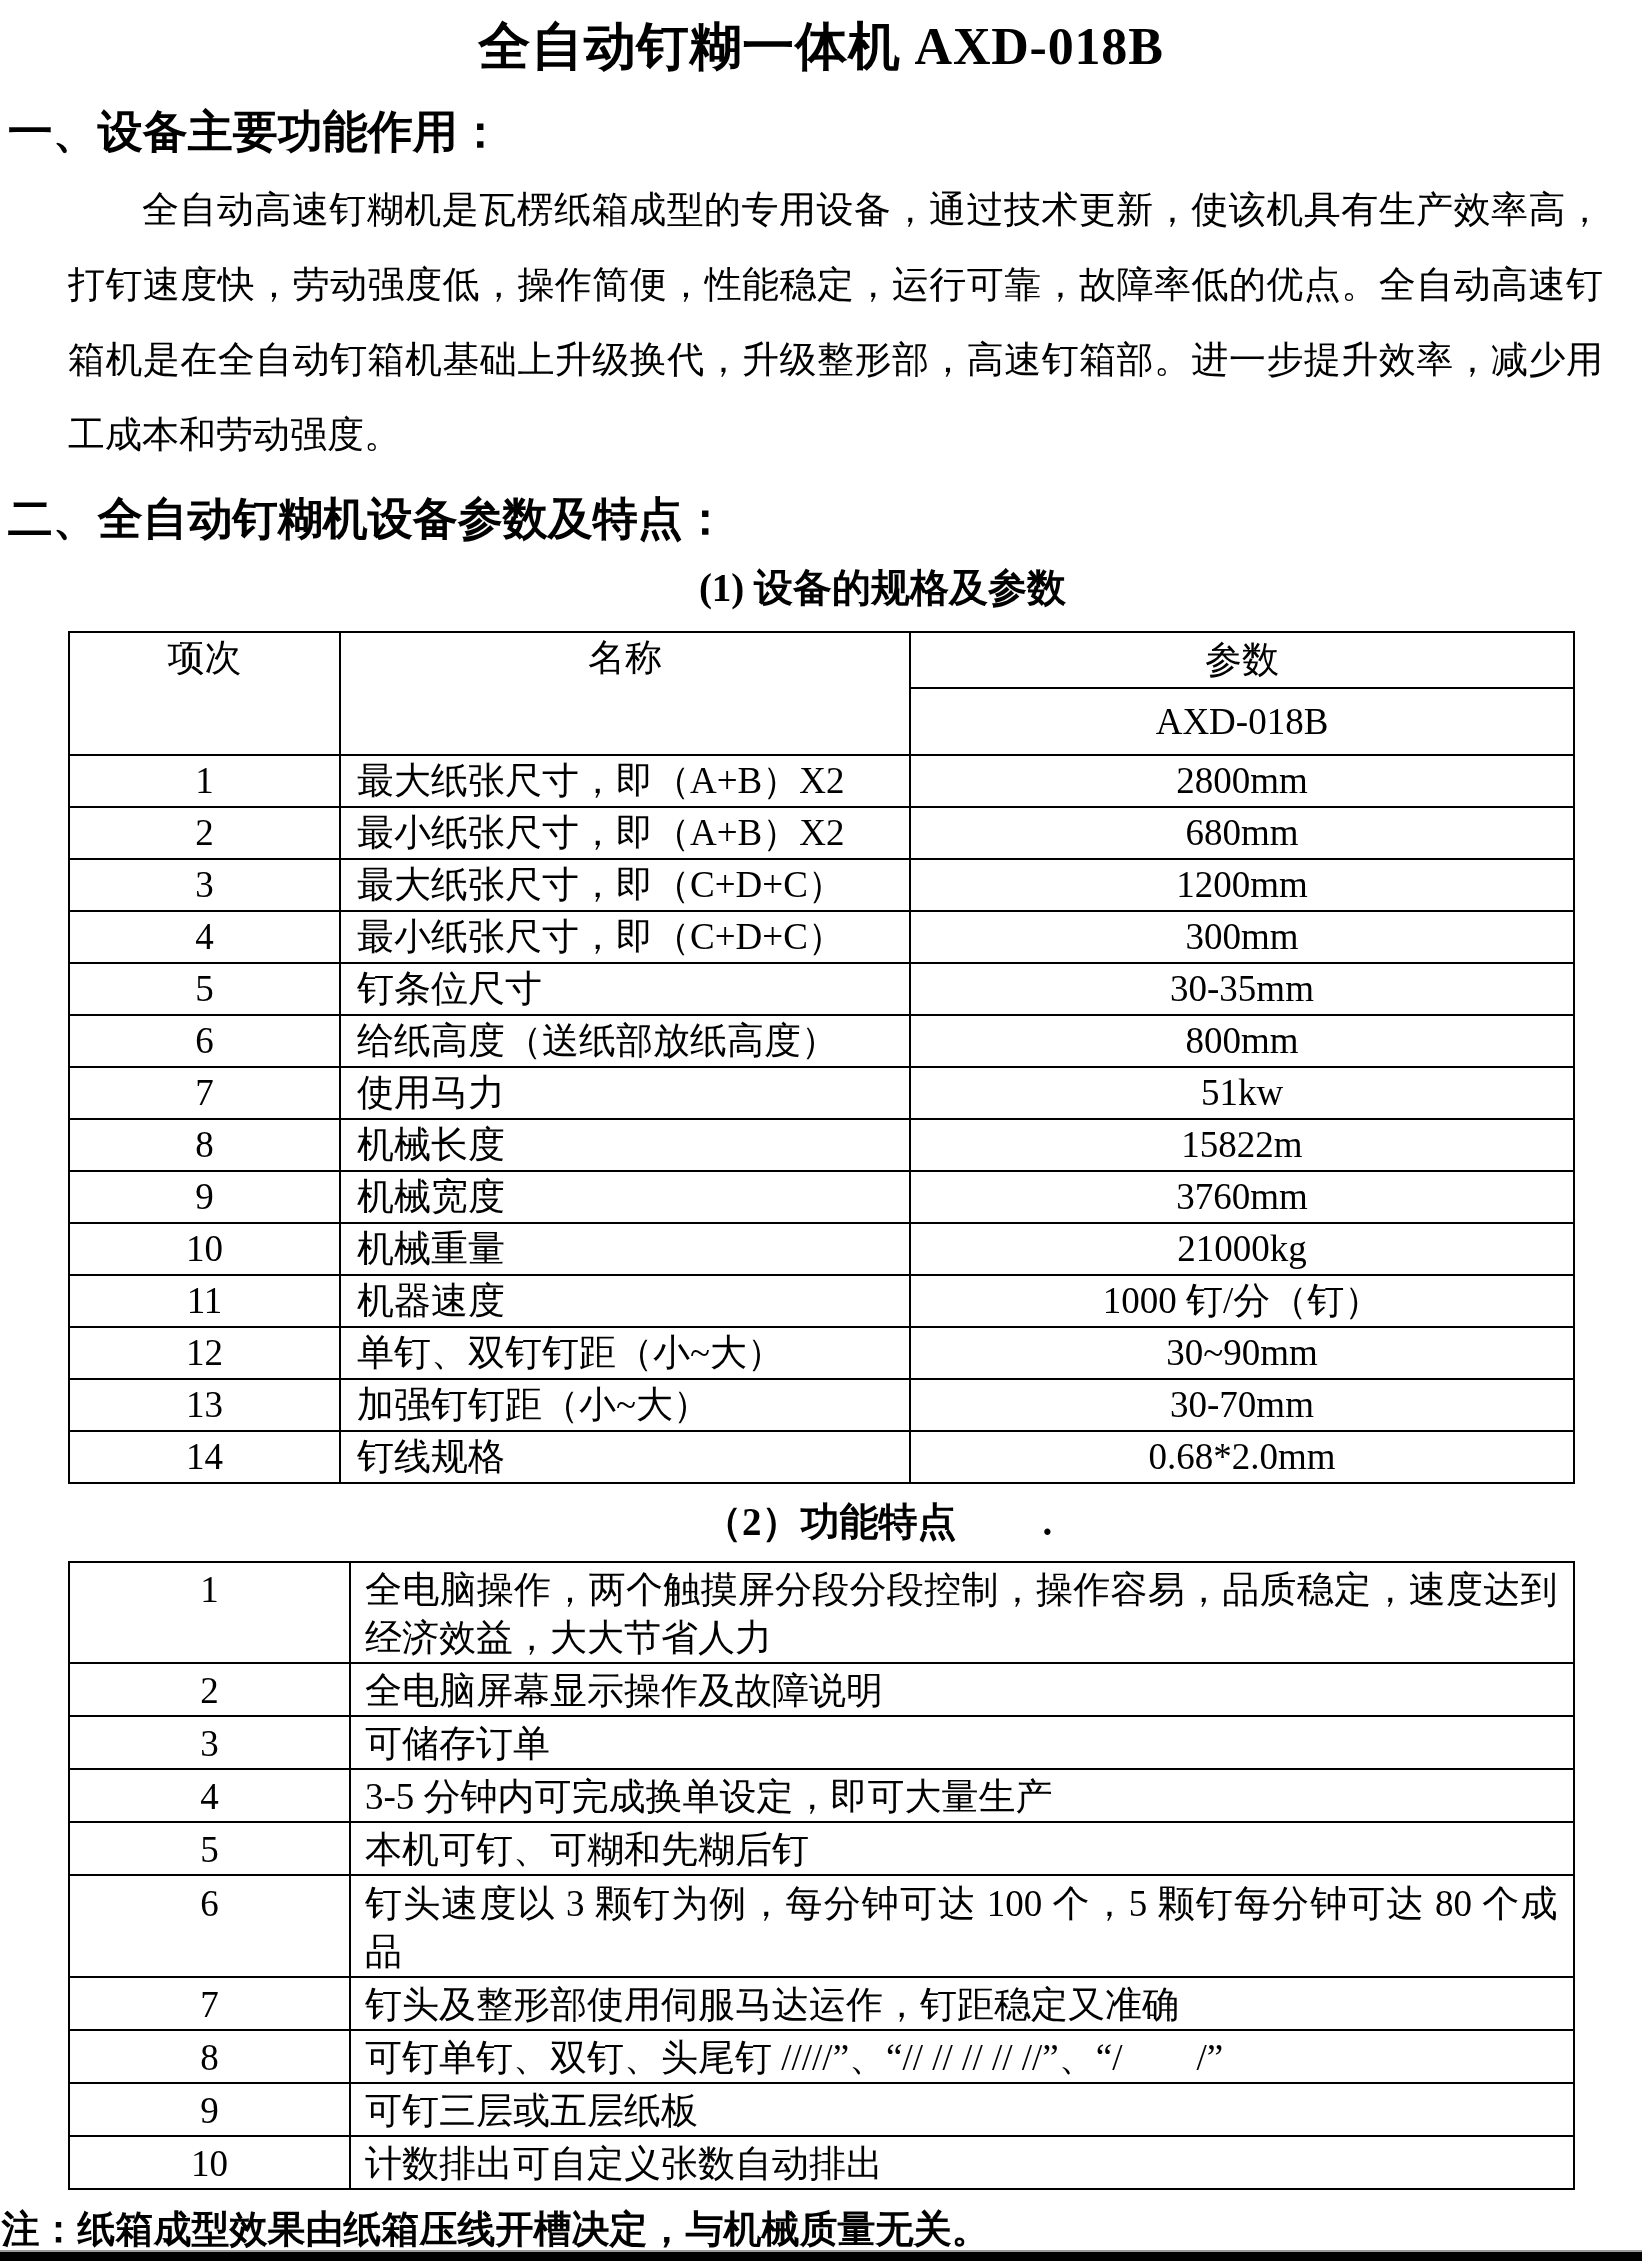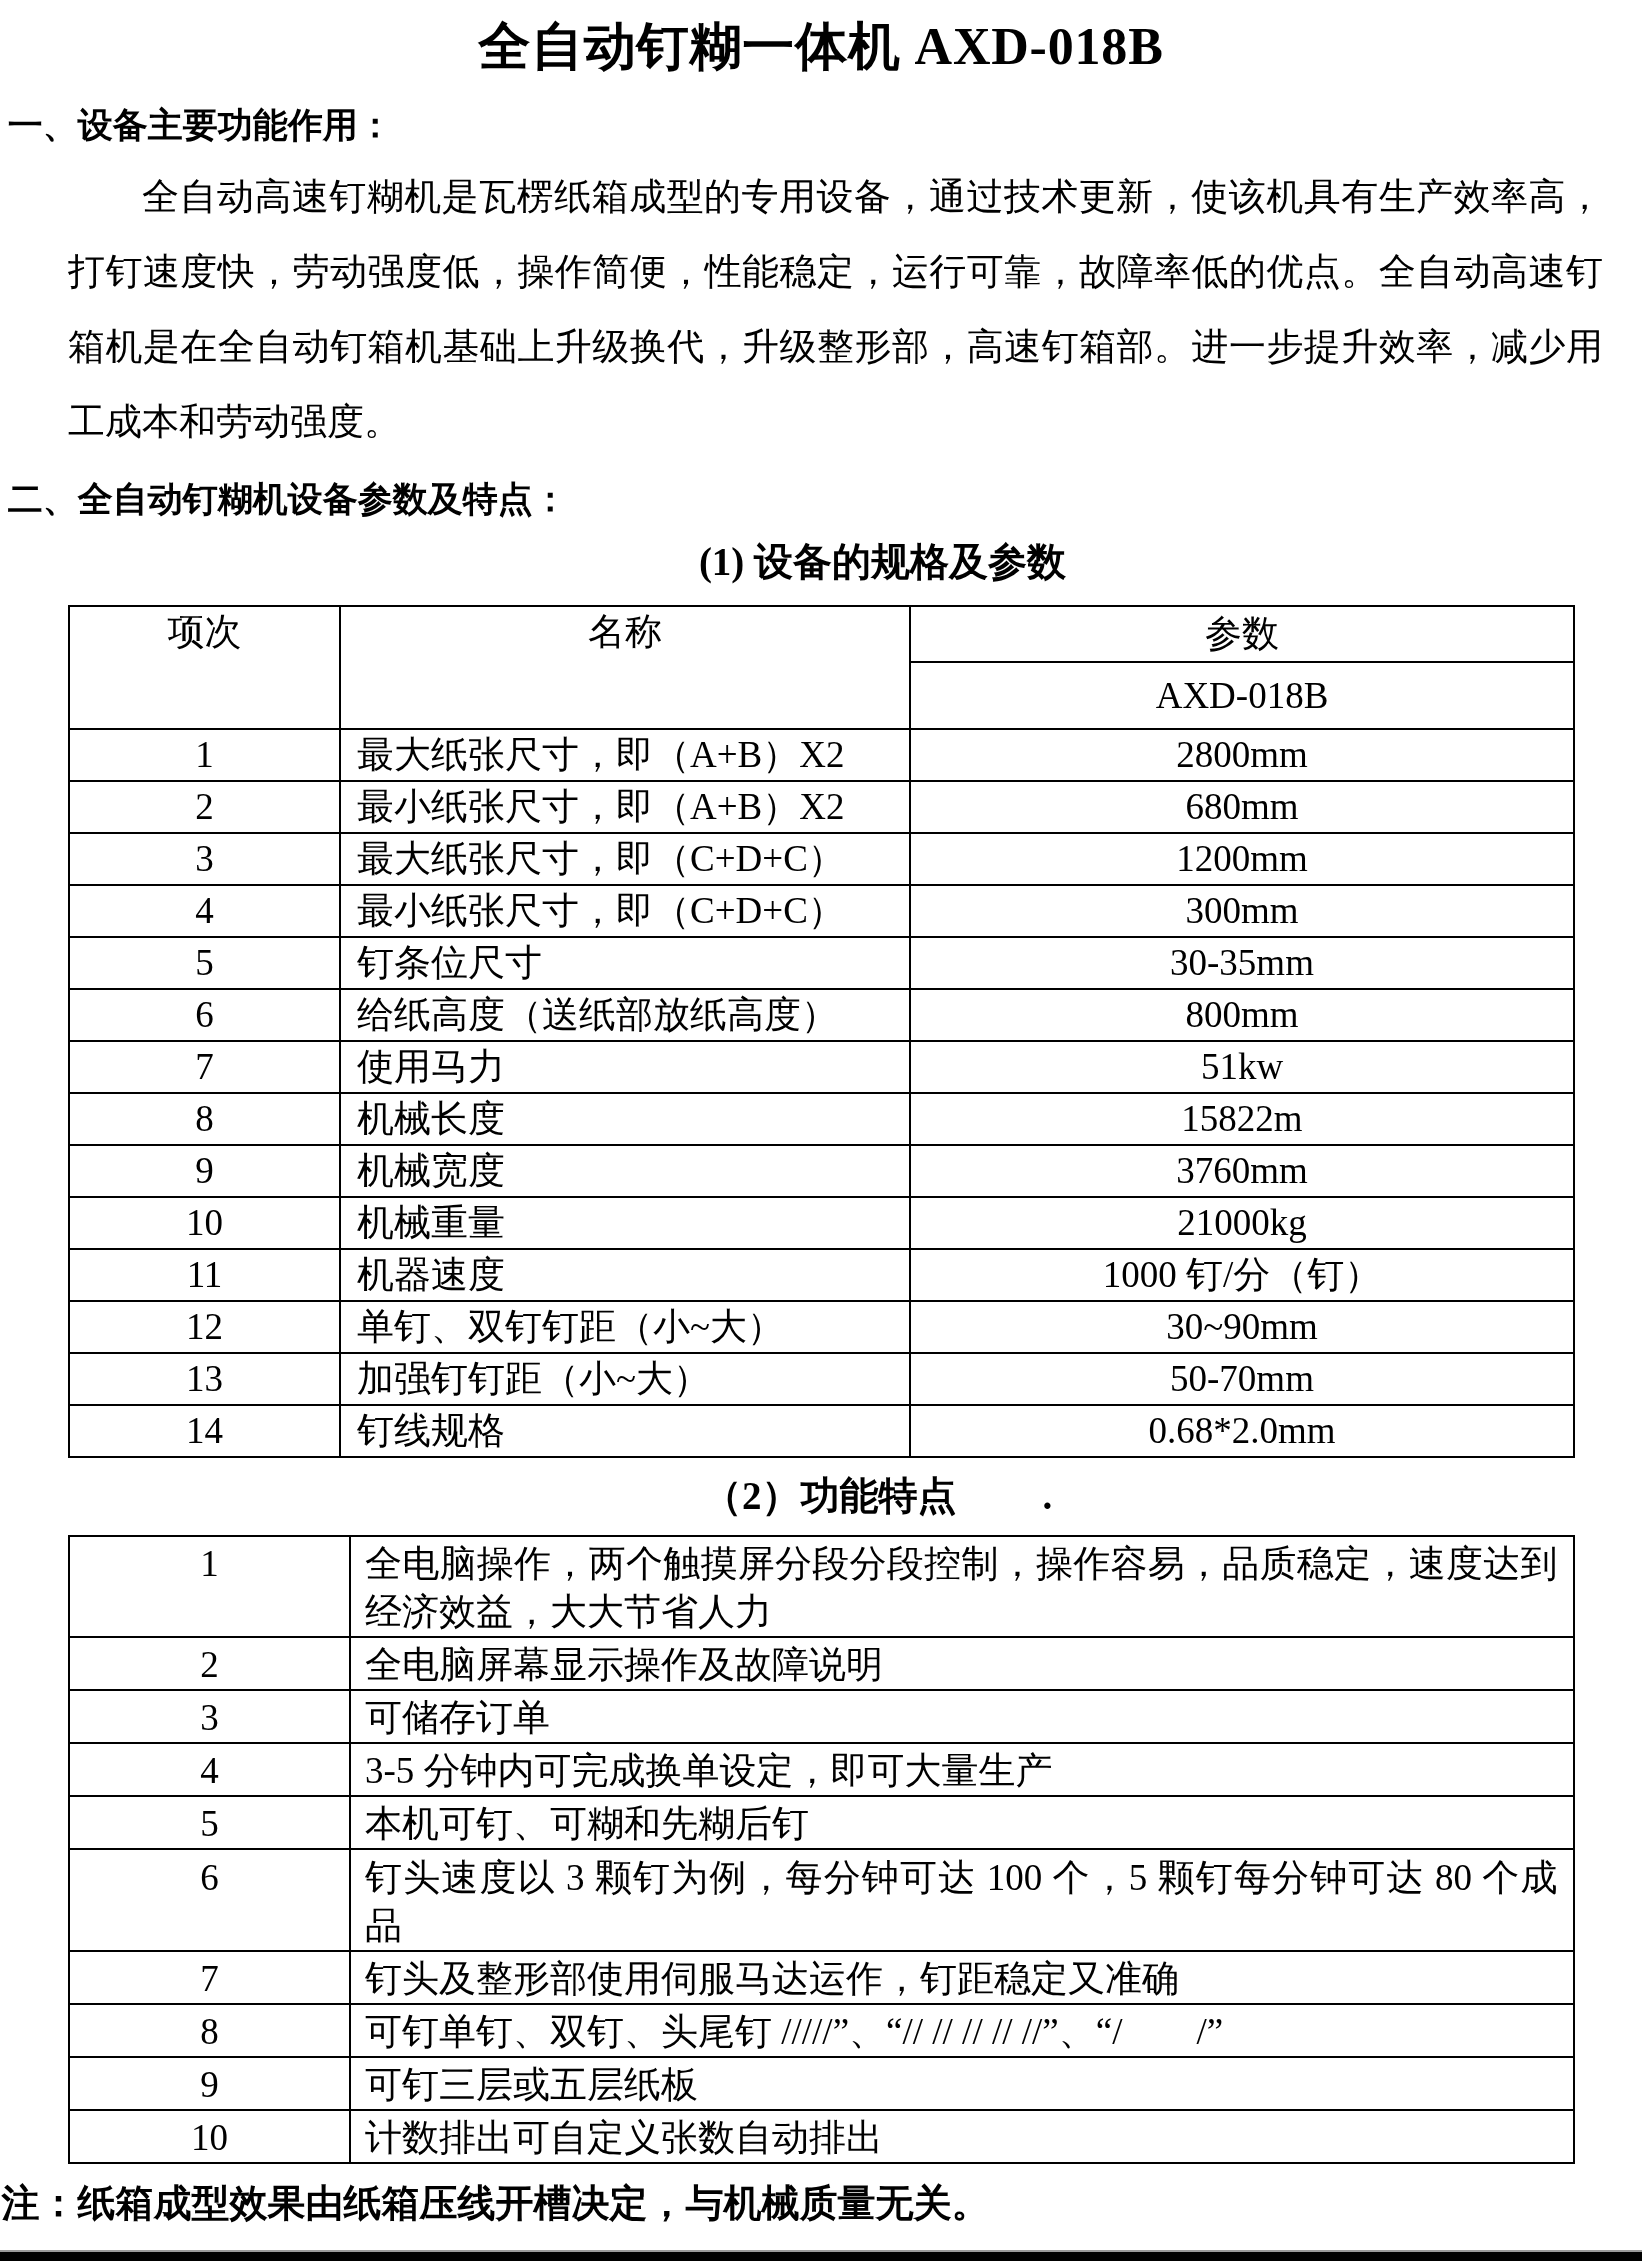--- a/index.html
+++ b/index.html
@@ -9,21 +9,21 @@
     font-family:"Liberation Serif","DejaVu Serif",serif;
     position:relative; overflow:hidden;
   }
   .doc-title {
     margin:0; padding-top:12.4px;
     text-align:center;
     font-size:52px; font-weight:bold;
     letter-spacing:0.8px;
   }
   .h1 {
-    font-size:35px; font-weight:bold;
+    font-size:45px; font-weight:bold;
     margin:20px 0 0 7.8px;
   }
   .h1.second { margin-top:17px; }
   .body-para {
     font-size:37px; line-height:75px;
     text-align:justify; text-indent:2em;
     margin:9.3px 39px 0 68px;
   }
   .sub-heading {
     font-size:39px; font-weight:bold;
@@ -159,21 +159,21 @@
     <td class="val-cell">1000 钉/分（钉）</td>
   </tr>
   <tr class="spec-row">
     <td class="no-cell">12</td>
     <td class="name-cell">单钉、双钉钉距（小~大）</td>
     <td class="val-cell">30~90mm</td>
   </tr>
   <tr class="spec-row">
     <td class="no-cell">13</td>
     <td class="name-cell">加强钉钉距（小~大）</td>
-    <td class="val-cell">50-70mm</td>
+    <td class="val-cell">30-70mm</td>
   </tr>
   <tr class="spec-row">
     <td class="no-cell">14</td>
     <td class="name-cell">钉线规格</td>
     <td class="val-cell">0.68*2.0mm</td>
   </tr>
 </tbody>
   </table>
 
 <div class="sub-heading second">

